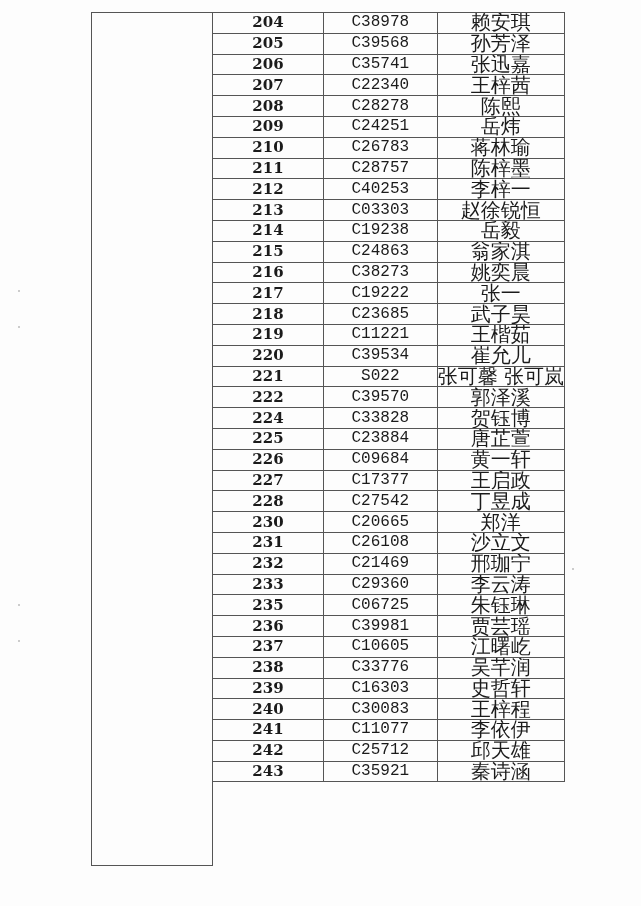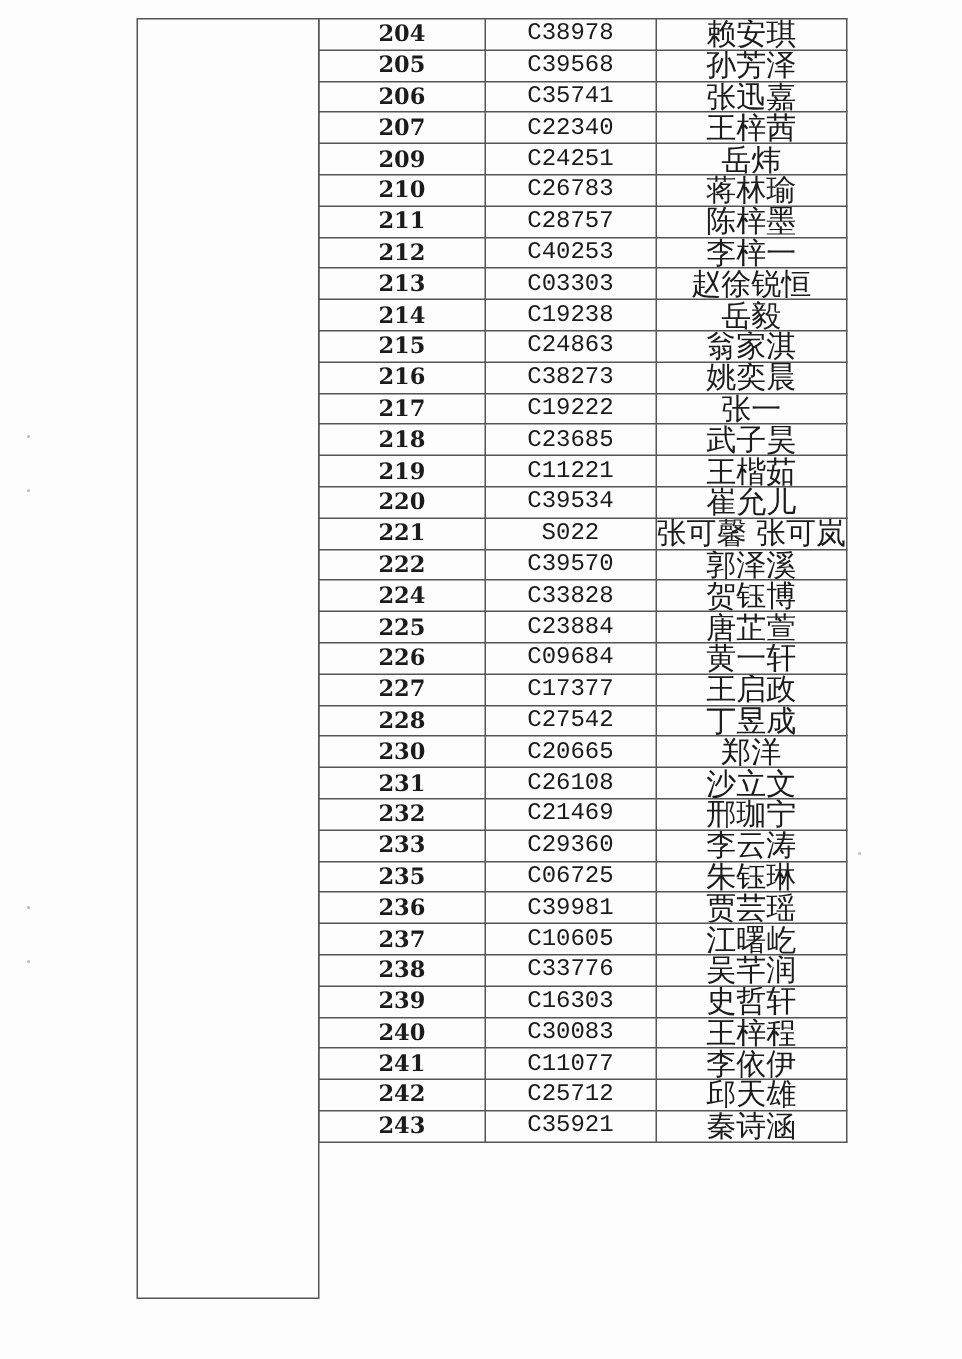--- a/index.html
+++ b/index.html
@@ -36,20 +36,25 @@
             <td class="col-no">206</td>
             <td class="col-id">C35741</td>
             <td class="col-name">张迅嘉</td>
           </tr>
           <tr>
             <td class="col-no">207</td>
             <td class="col-id">C22340</td>
             <td class="col-name">王梓茜</td>
           </tr>
           <tr>
+            <td class="col-no">208</td>
+            <td class="col-id">C28278</td>
+            <td class="col-name">陈熙</td>
+          </tr>
+          <tr>
             <td class="col-no">209</td>
             <td class="col-id">C24251</td>
             <td class="col-name">岳炜</td>
           </tr>
           <tr>
             <td class="col-no">210</td>
             <td class="col-id">C26783</td>
             <td class="col-name">蒋林瑜</td>
           </tr>
           <tr>

